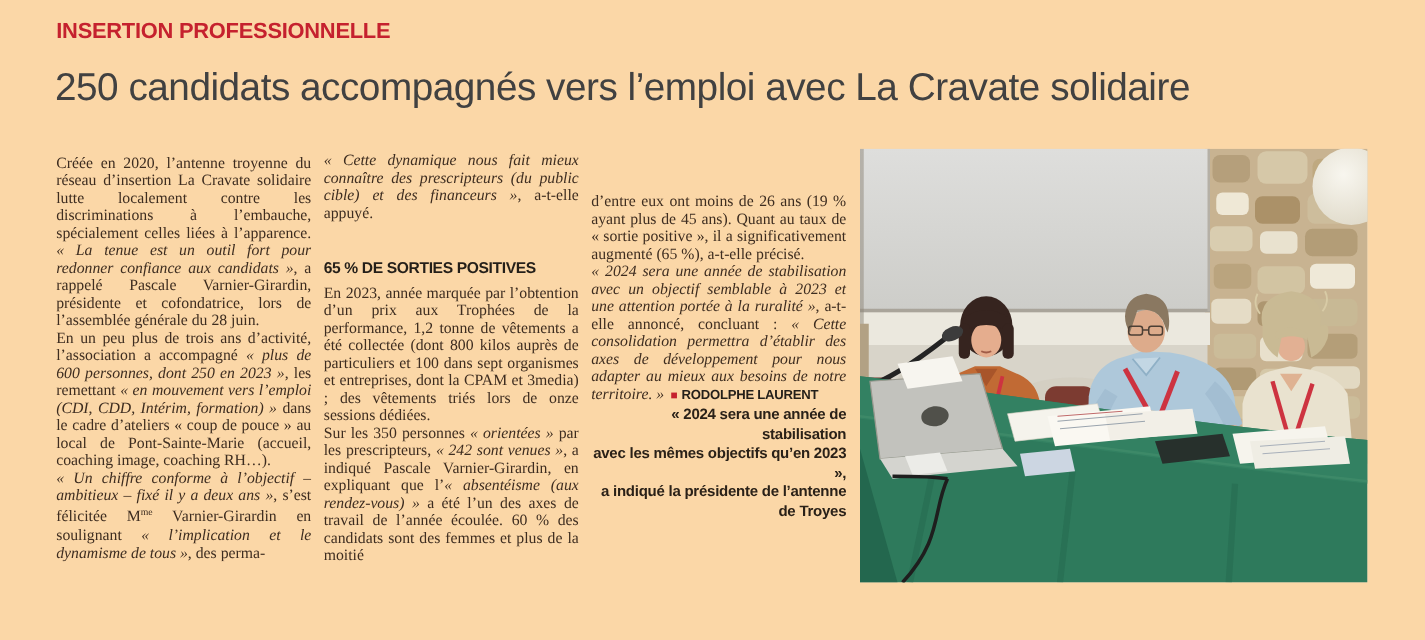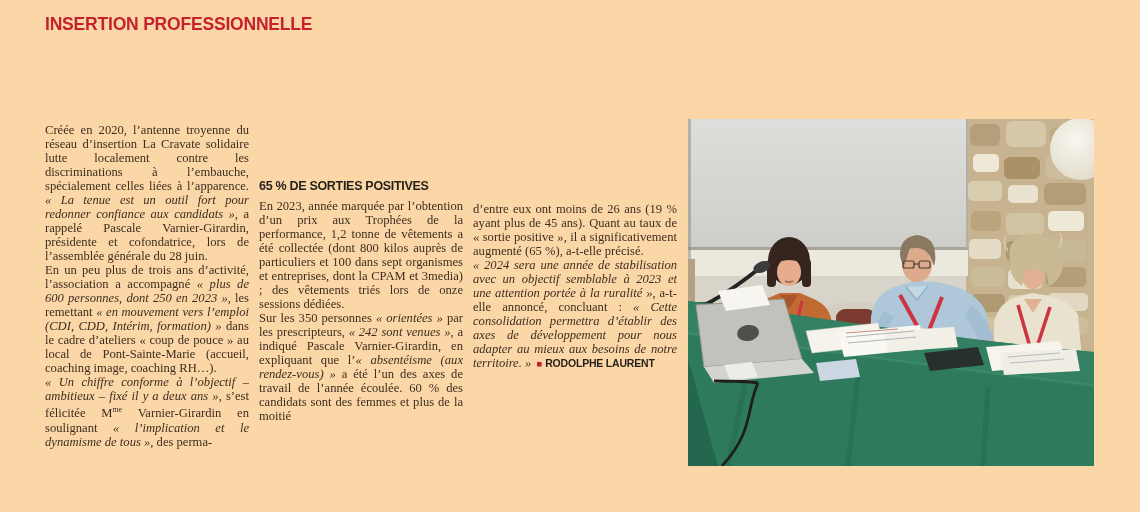--- a/index.html
+++ b/index.html
@@ -57,37 +57,44 @@
   }
   figure.photo { margin: 12px 0 0 1px; width: 406px; height: 347px; flex: none; }
   .table-fill { fill: var(--table-green, #2e7a5c); }
 </style>
 </head>
 <body>
 
 <div class="page">
 
   <div class="kicker">INSERTION PROFESSIONNELLE</div>
+  <h1 class="headline">250 candidats accompagnés vers l’emploi avec La Cravate solidaire</h1>
 
   <div class="content">
     <div class="col">
         <p><span>Créée en 2020, l’antenne troyenne du réseau d’insertion La Cravate solidaire lutte localement contre les discriminations à l’embauche, spécialement celles liées à l’apparence. </span><span class="i">« La tenue est un outil fort pour redonner confiance aux candidats »</span><span>, a rappelé Pascale Varnier-Girardin, présidente et cofondatrice, lors de l’assemblée générale du 28 juin.</span></p>
         <p><span>En un peu plus de trois ans d’activité, l’association a accompagné </span><span class="i">« plus de 600 personnes, dont 250 en 2023 »</span><span>, les remettant </span><span class="i">« en mouvement vers l’emploi (CDI, CDD, Intérim, formation) »</span><span> dans le cadre d’ateliers « coup de pouce » au local de Pont-Sainte-Marie (accueil, coaching image, coaching RH…).</span></p>
         <p><span class="i">« Un chiffre conforme à l’objectif – ambitieux – fixé il y a deux ans »</span><span>, s’est félicitée M</span><span class="sup">me</span><span> Varnier-Girardin en soulignant </span><span class="i">« l’implication et le dynamisme de tous »</span><span>, des perma-</span></p>
       </div>
     <div class="col">
+        <p><span class="i">« Cette dynamique nous fait mieux connaître des prescripteurs (du public cible) et des financeurs »</span><span>, a-t-elle appuyé.</span></p>
         <div class="subhead">65 % DE SORTIES POSITIVES</div>
         <p><span>En 2023, année marquée par l’obtention d’un prix aux Trophées de la performance, 1,2 tonne de vêtements a été collectée (dont 800 kilos auprès de particuliers et 100 dans sept organismes et entreprises, dont la CPAM et 3media) ; des vêtements triés lors de onze sessions dédiées.</span></p>
         <p><span>Sur les 350 personnes </span><span class="i">« orientées »</span><span> par les prescripteurs, </span><span class="i">« 242 sont venues »</span><span>, a indiqué Pascale Varnier-Girardin, en expliquant que l’</span><span class="i">« absentéisme (aux rendez-vous) »</span><span> a été l’un des axes de travail de l’année écoulée. 60 % des candidats sont des femmes et plus de la moitié</span></p>
       </div>
     <div class="col col3">
       <div>
           <p><span>d’entre eux ont moins de 26 ans (19 % ayant plus de 45 ans). Quant au taux de « sortie positive », il a significativement augmenté (65 %), a-t-elle précisé.</span></p>
           <p><span class="i">« 2024 sera une année de stabilisation avec un objectif semblable à 2023 et une attention portée à la ruralité »</span><span>, a-t-elle annoncé, concluant : </span><span class="i">« Cette consolidation permettra d’établir des axes de développement pour nous adapter au mieux aux besoins de notre territoire. »</span><span> </span><span class="byline-square">■</span><span class="byline-name">RODOLPHE LAURENT</span></p>
         </div>
+      <div class="caption">
+        <div>« 2024 sera une année de stabilisation</div>
+        <div>avec les mêmes objectifs qu’en 2023 »,</div>
+        <div>a indiqué la présidente de l’antenne de Troyes</div>
+      </div>
     </div>
 
     <figure class="photo">
       <svg viewBox="0 0 406 347" width="406" height="347" xmlns="http://www.w3.org/2000/svg">
         <defs>
           <linearGradient id="screenGrad" x1="0" y1="0" x2="0" y2="1">
             <stop offset="0" stop-color="#dededc"></stop>
               <stop offset="1" stop-color="#cdcdc9"></stop>
           </linearGradient>
           <radialGradient id="lampGrad" cx="0.4" cy="0.35" r="0.8">

